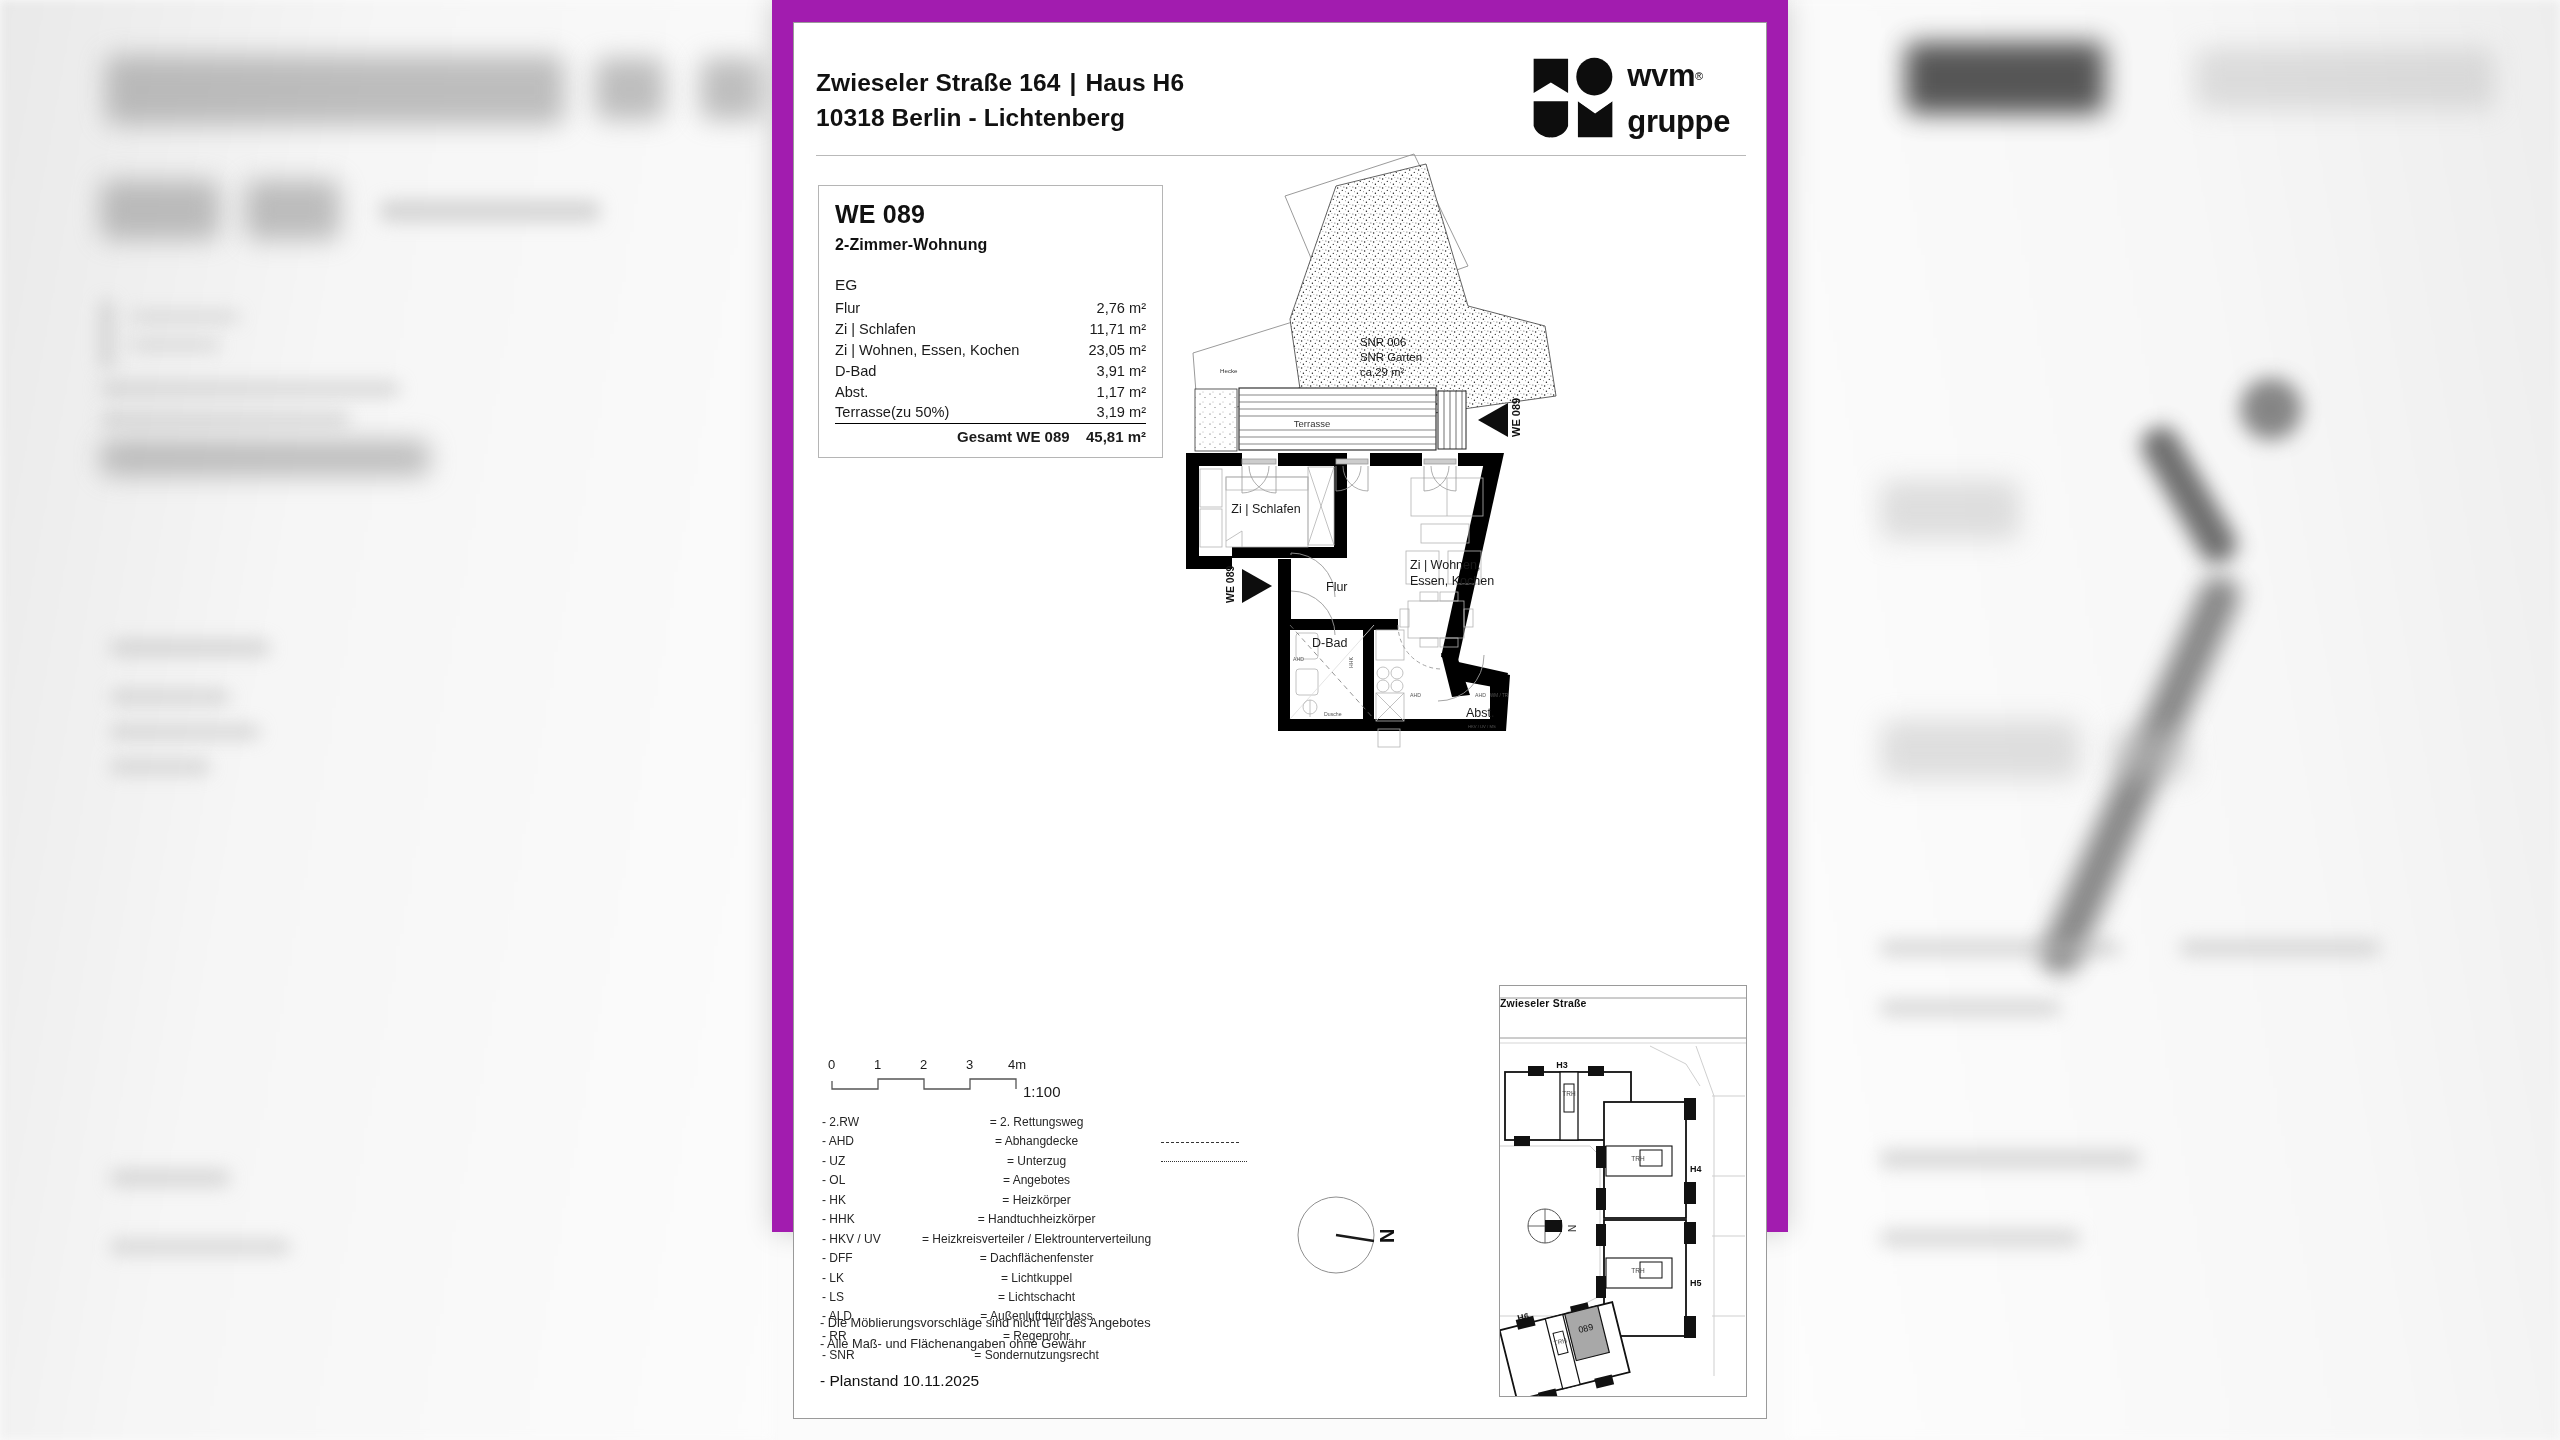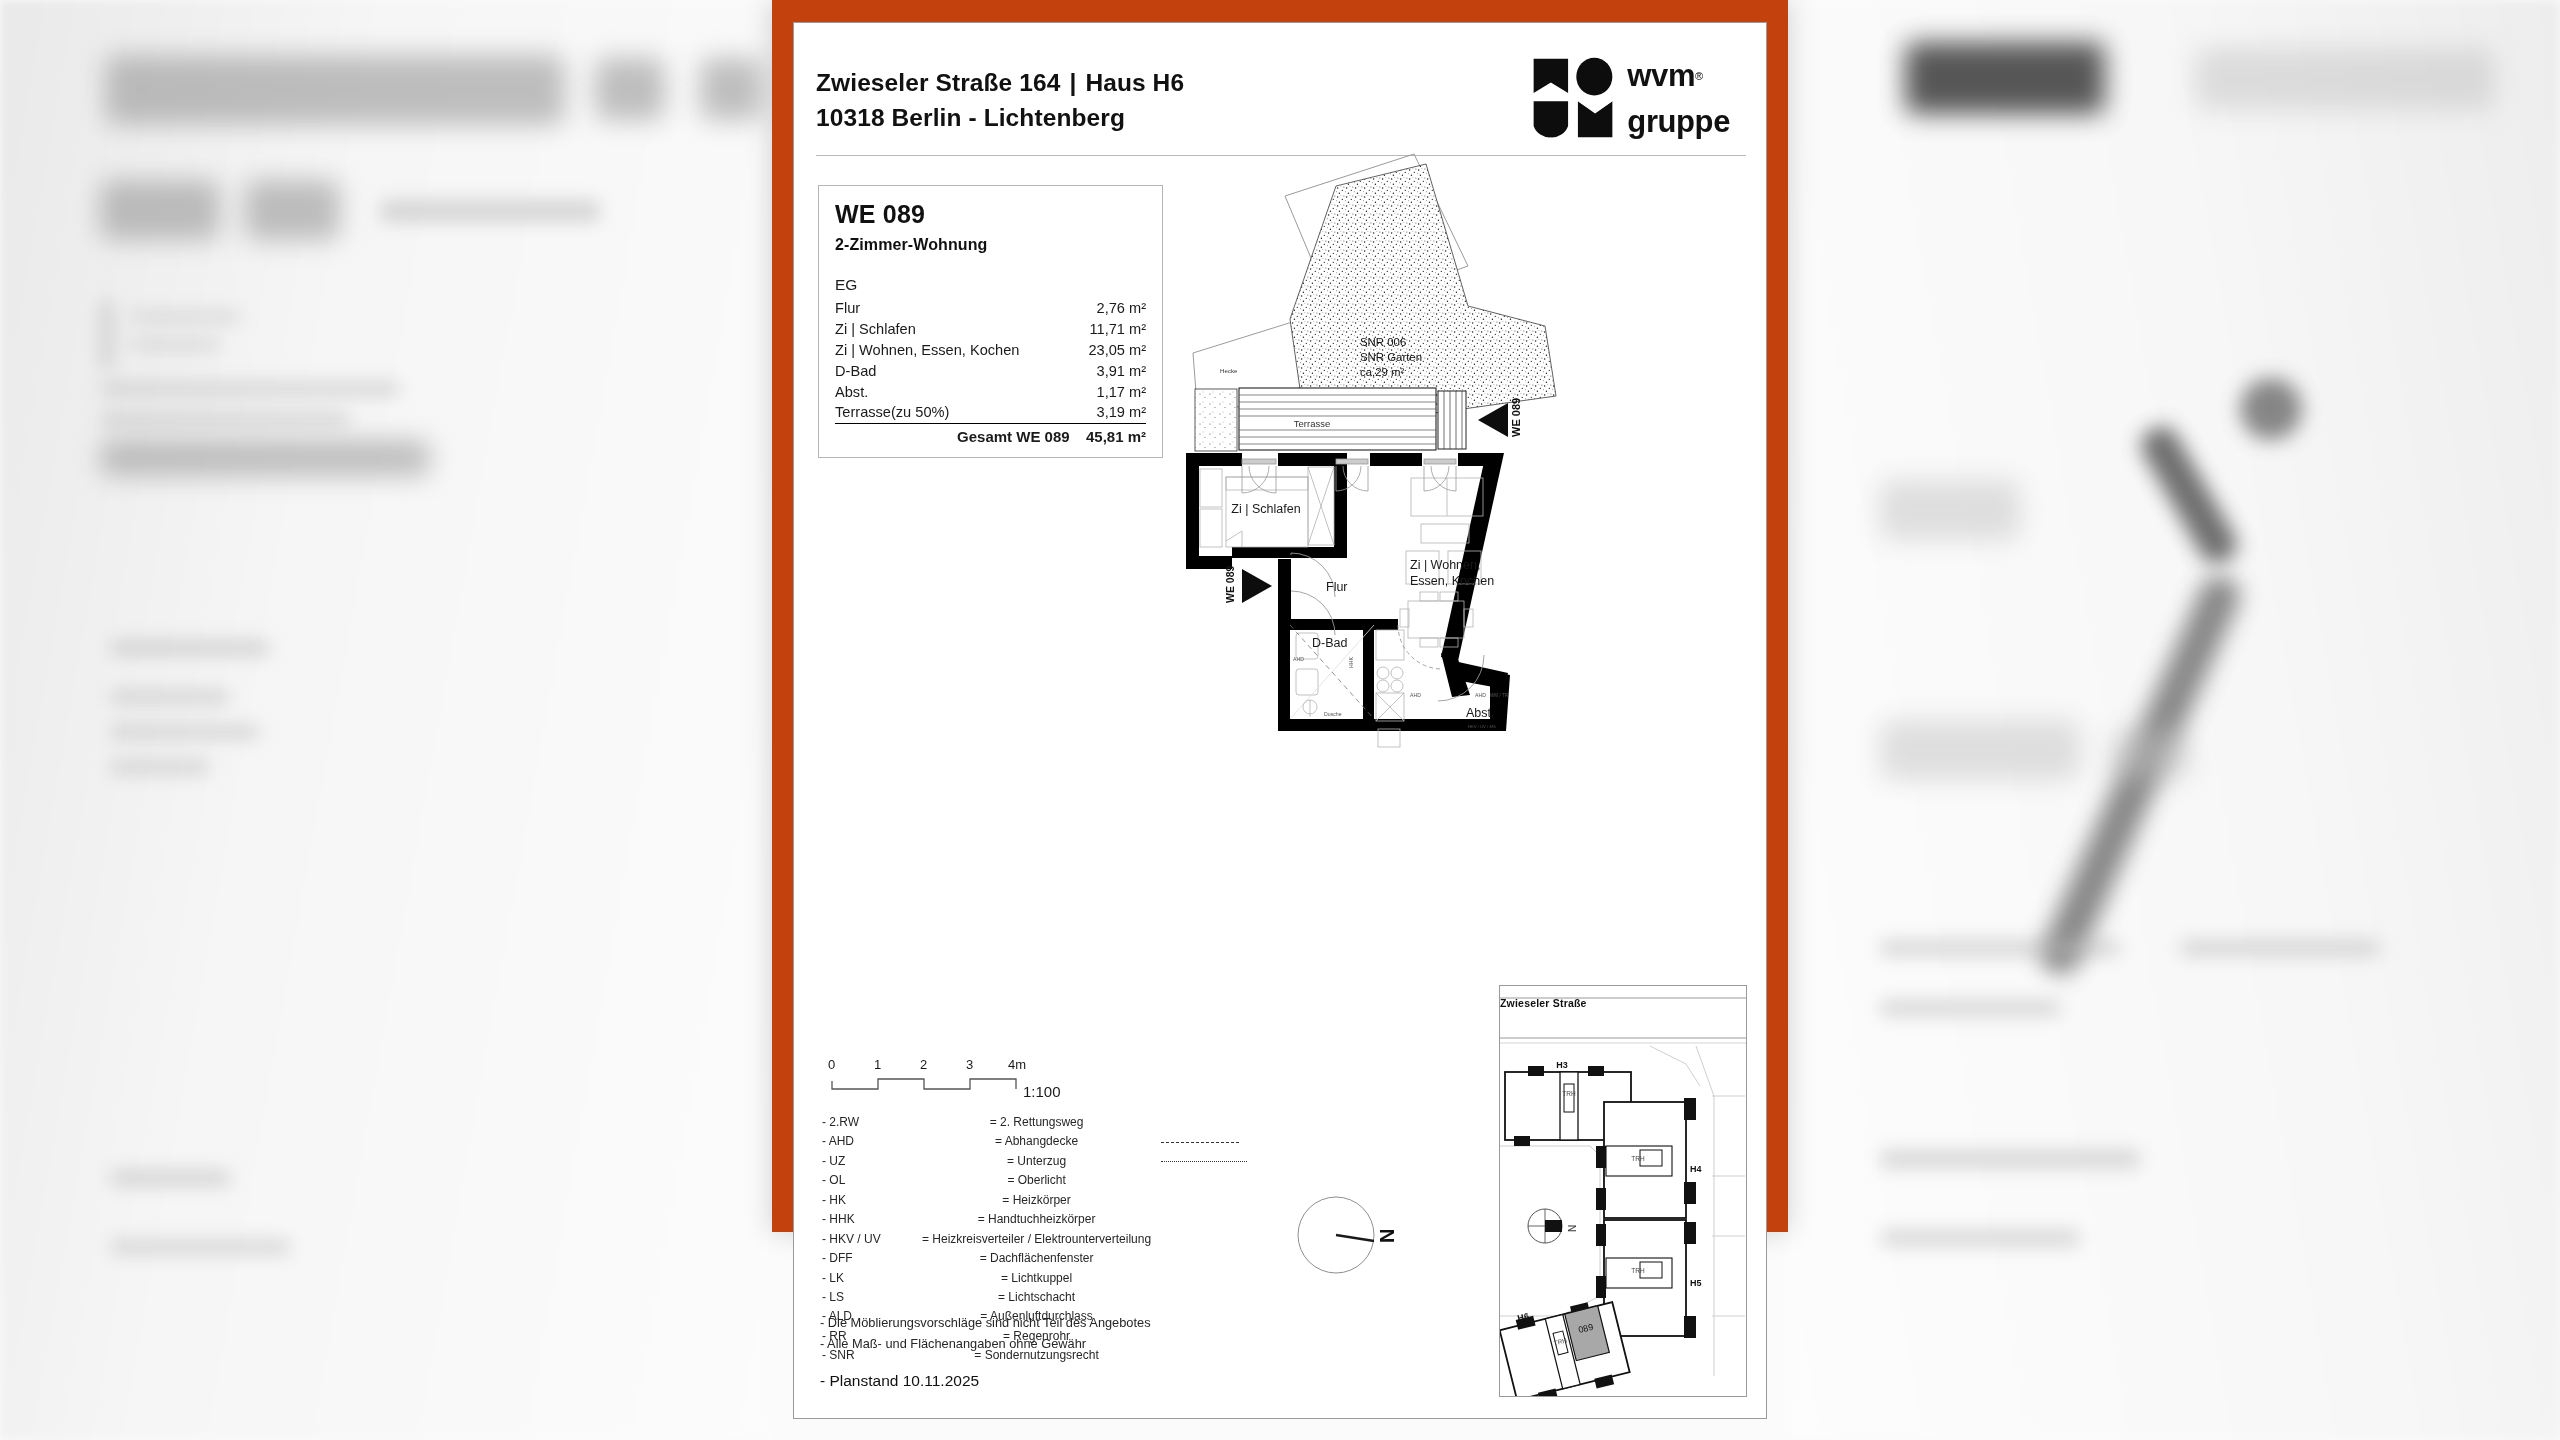--- a/index.html
+++ b/index.html
@@ -68,21 +68,21 @@
     position: absolute; left: 2240px; top: 378px;
     width: 62px; height: 62px; border-radius: 50%;
     background: #6a6a6a; filter: blur(10px); opacity: .8;
   }
 
   
   #modal {
     position: absolute;
     left: 772px; top: 0px;
     width: 1016px; height: 1232px;
-    background: #c2410c;
+    background: #a21caf;
     box-shadow: 0 0 26px rgba(0,0,0,.18);
     padding-left: 40px;
   }
 
   
   #sheet {
     position: absolute;
     left: 21px; top: 22px;
     width: 974px; height: 1397px;
     border: 1px solid #9a9a9a;
@@ -525,21 +525,21 @@
                 <td class="def">= Abhangdecke</td>
                 <td class="dash"><span class="dashline-a"></span></td>
               </tr>
               <tr>
                 <td class="abbr">- UZ</td>
                 <td class="def">= Unterzug</td>
                 <td class="dash"><span class="dashline-b"></span></td>
               </tr>
               <tr>
                 <td class="abbr">- OL</td>
-                <td class="def">= Oberlicht</td>
+                <td class="def">= Angebotes</td>
                 <td class="dash"></td>
               </tr>
               <tr>
                 <td class="abbr">- HK</td>
                 <td class="def">= Heizkörper</td>
                 <td class="dash"></td>
               </tr>
               <tr>
                 <td class="abbr">- HHK</td>
                 <td class="def">= Handtuchheizkörper</td>

